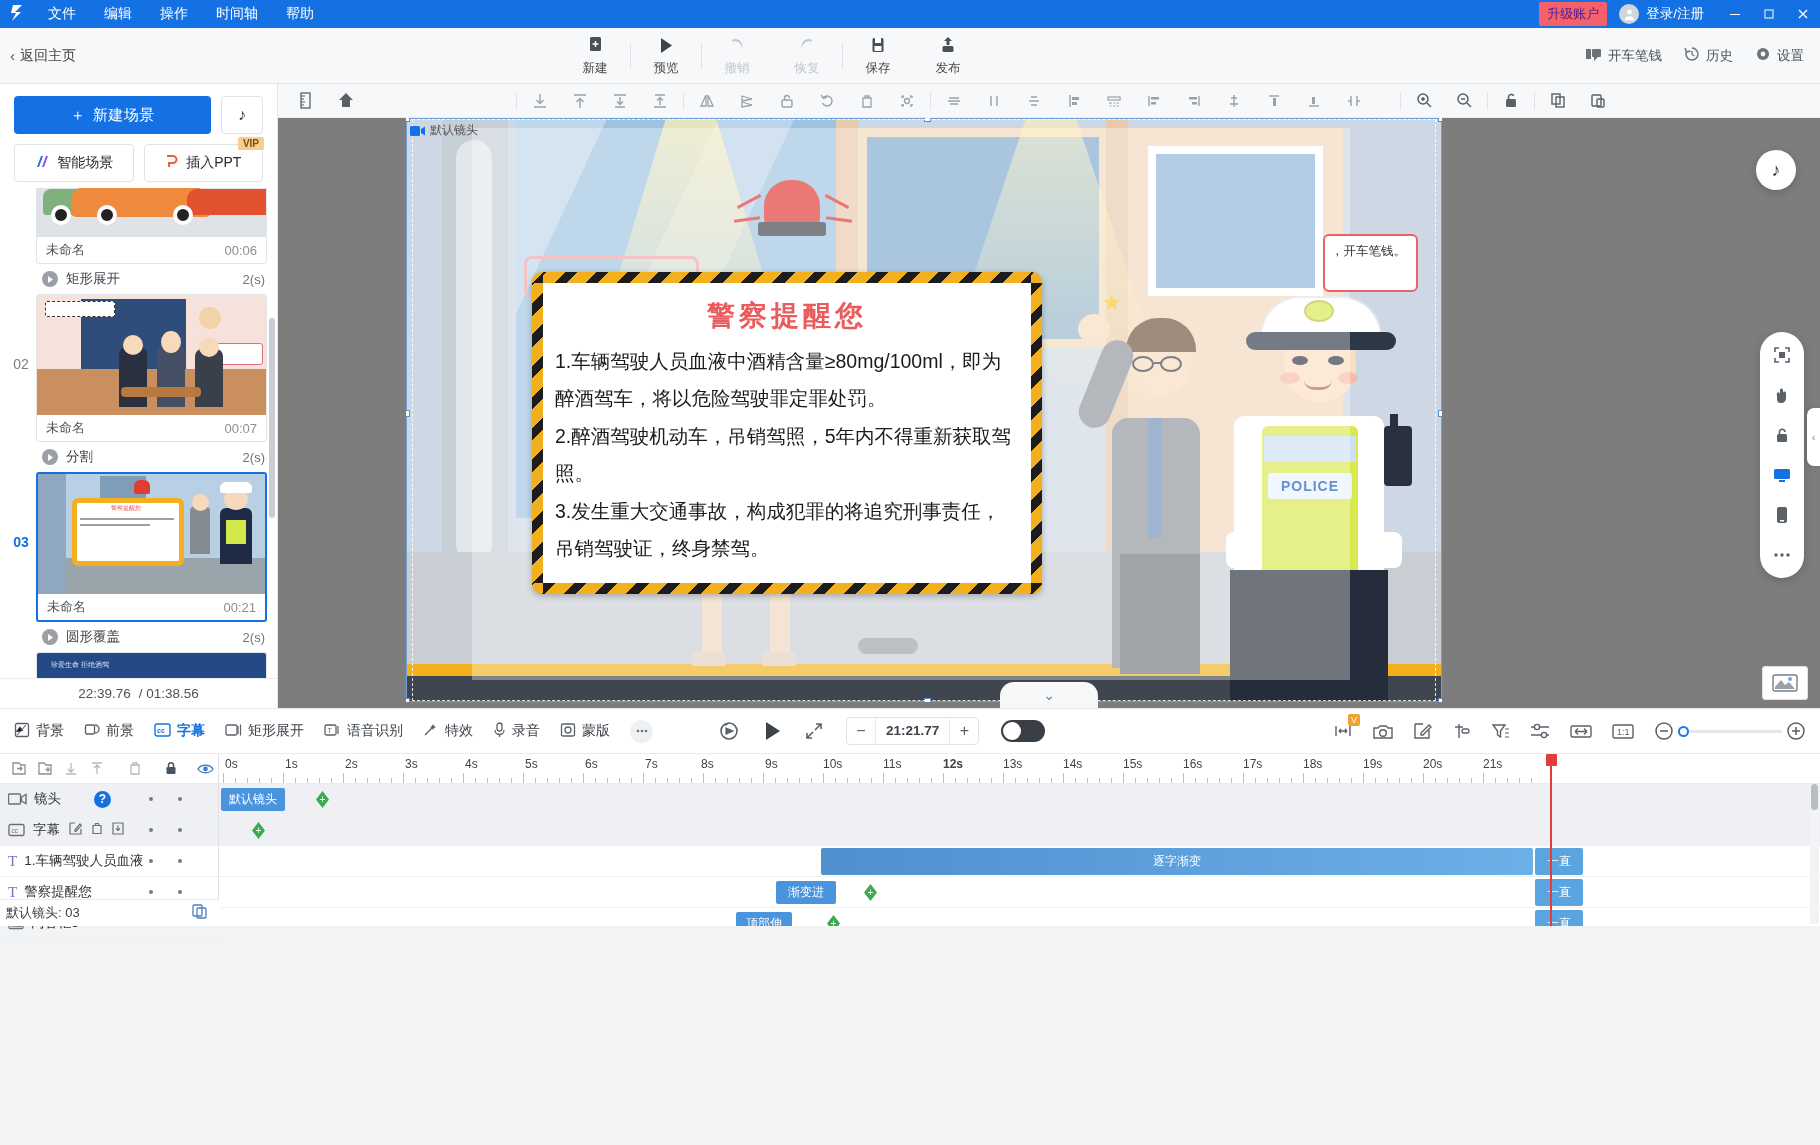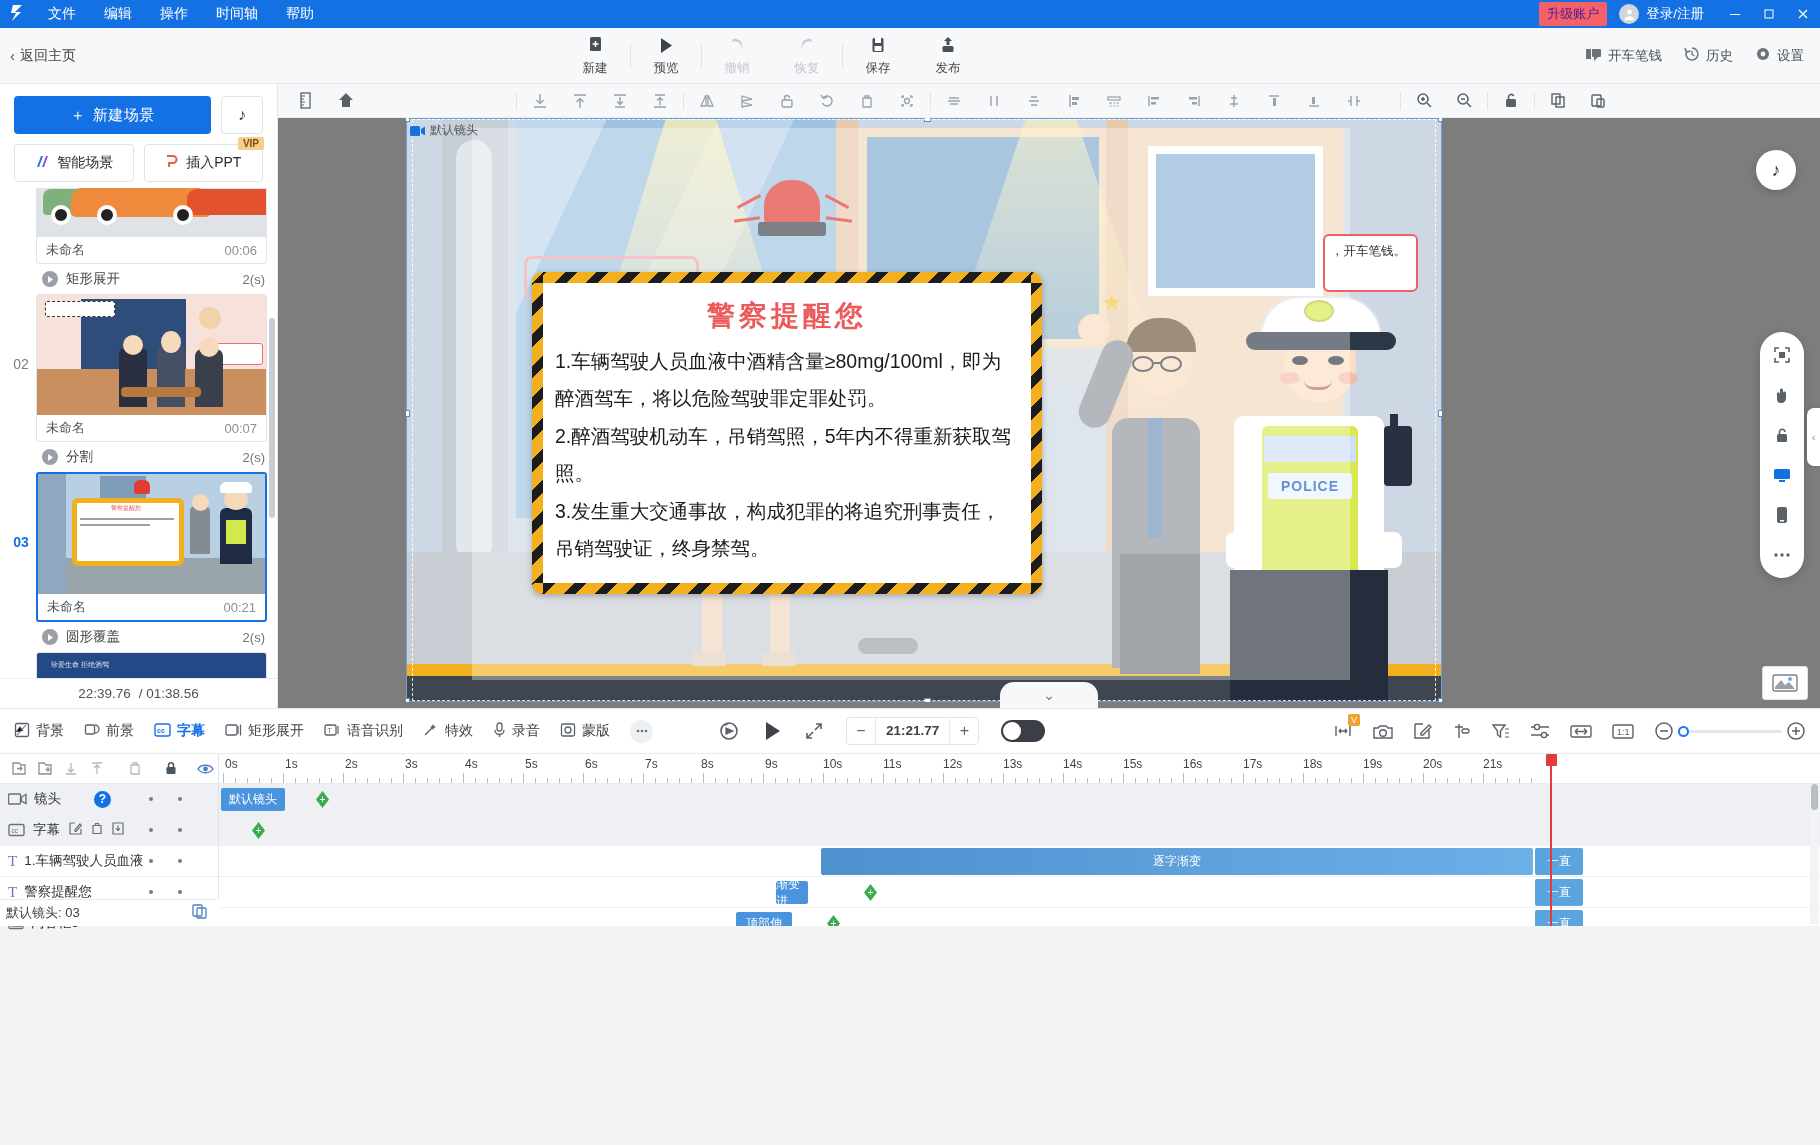--- a/index.html
+++ b/index.html
@@ -1218,21 +1218,21 @@
         <span class="ruler-lbl" style="left:126px;">2s</span>
         <span class="ruler-lbl" style="left:186px;">3s</span>
         <span class="ruler-lbl" style="left:246px;">4s</span>
         <span class="ruler-lbl" style="left:306px;">5s</span>
         <span class="ruler-lbl" style="left:366px;">6s</span>
         <span class="ruler-lbl" style="left:426px;">7s</span>
         <span class="ruler-lbl" style="left:482px;">8s</span>
         <span class="ruler-lbl" style="left:546px;">9s</span>
         <span class="ruler-lbl" style="left:604px;">10s</span>
         <span class="ruler-lbl" style="left:664px;">11s</span>
-        <span class="ruler-lbl" style="left:724px;">12s</span>
+        <span class="ruler-lbl" style="left:724px;font-weight:bold;">12s</span>
         <span class="ruler-lbl" style="left:784px;">13s</span>
         <span class="ruler-lbl" style="left:844px;">14s</span>
         <span class="ruler-lbl" style="left:904px;">15s</span>
         <span class="ruler-lbl" style="left:964px;">16s</span>
         <span class="ruler-lbl" style="left:1024px;">17s</span>
         <span class="ruler-lbl" style="left:1084px;">18s</span>
         <span class="ruler-lbl" style="left:1144px;">19s</span>
         <span class="ruler-lbl" style="left:1204px;">20s</span>
         <span class="ruler-lbl" style="left:1264px;">21s</span>
         <div id="ticks">
@@ -1354,21 +1354,21 @@
         <div class="kf" style="left:97px;"></div>
       </div>
       <div class="track-row shaded">
         <div class="kf" style="left:33px;"></div>
       </div>
       <div class="track-row">
         <div class="clip bar" style="left:602px;width:712px;">逐字渐变</div>
         <div class="clip tail" style="left:1316px;width:48px;">一直</div>
       </div>
       <div class="track-row">
-        <div class="clip blue" style="left:557px;width:32px;">渐变进</div>
+        <div class="clip blue" style="left:557px;width:60px;">渐变进</div>
         <div class="kf" style="left:645px;"></div>
         <div class="clip tail" style="left:1316px;width:48px;">一直</div>
       </div>
       <div class="track-row">
         <div class="clip blue" style="left:517px;width:56px;">顶部伸</div>
         <div class="kf" style="left:608px;"></div>
         <div class="clip tail" style="left:1316px;width:48px;">一直</div>
       </div>
 
       <div class="playhead" style="left:1331px;">

